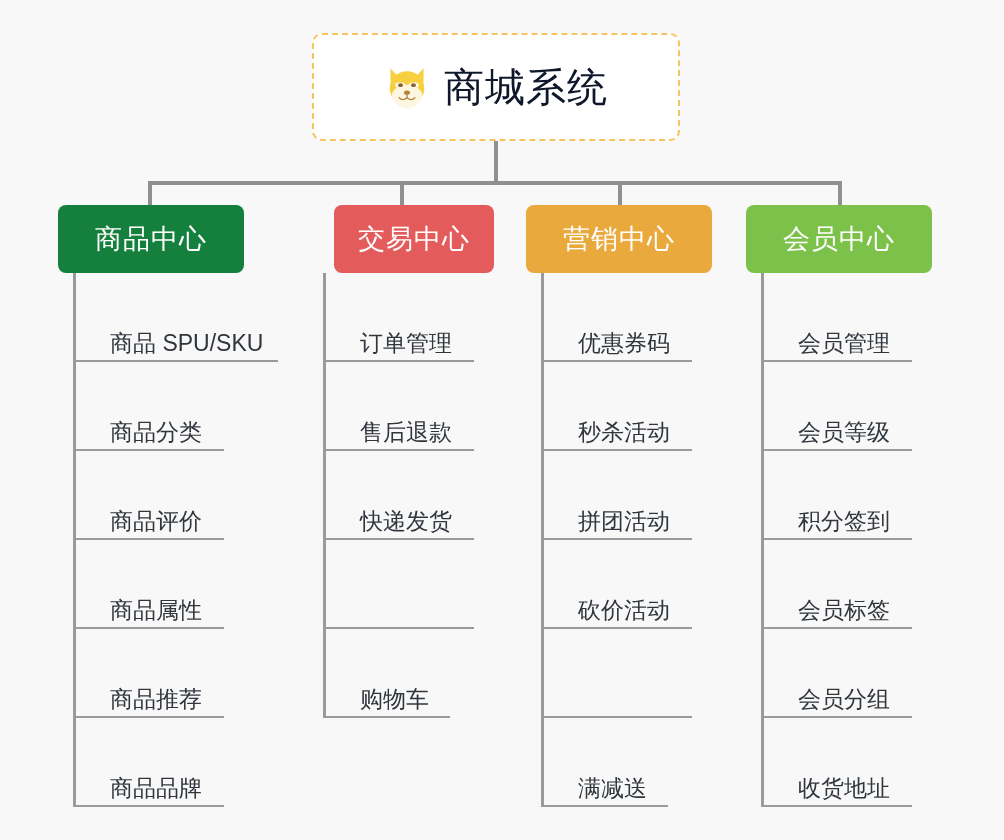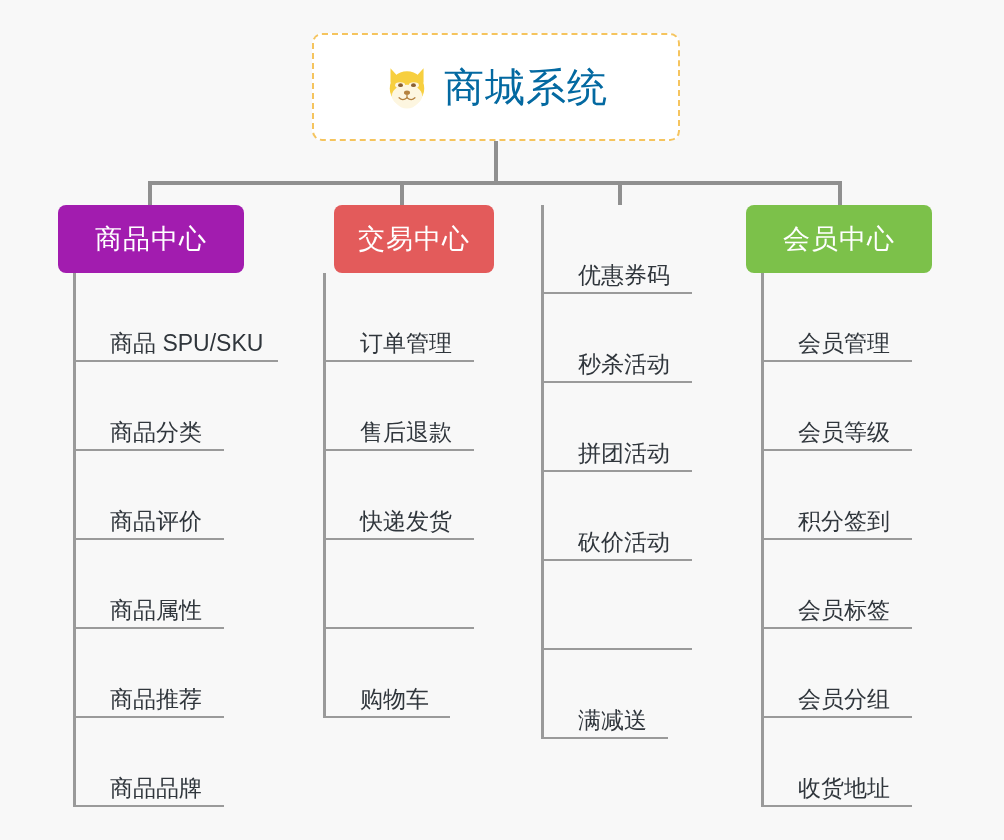--- a/index.html
+++ b/index.html
@@ -40,21 +40,21 @@
   }
   .root-icon {
     width: 46px;
     height: 46px;
     flex: 0 0 46px;
     display: block;
   }
   .root-label {
     font-size: 40px;
     line-height: 1;
-    color: #0369a1;
+    color: #0f172a;
     letter-spacing: 1px;
     white-space: nowrap;
   }
 
   
   .conn {
     position: absolute;
     background: #909090;
   }
   .conn-v-root {      
@@ -93,21 +93,21 @@
     height: 68px;
     border-radius: 8px;
     display: flex;
     align-items: center;
     justify-content: center;
     color: #ffffff;
     font-size: 27px;
     letter-spacing: 1px;
     white-space: nowrap;
   }
-  .cat-box.blue   { background: #a21caf; align-items: center; }
+  .cat-box.blue   { background: #15803d; align-items: center; }
   .cat-box.red    { background: #e35b5b; margin-left: 26px; }
   .cat-box.orange { background: #eaa93c; }
   .cat-box.green  { background: #7cc14a; }
 
   
   .leaf-list {
     position: relative;
     margin-left: 15px;        
     border-left: 3px solid #9a9a9a;
     padding-top: 0;
@@ -219,20 +219,23 @@
         <span class="leaf-rule" style="width: 148px;"></span>
       </div>
       <div class="leaf-item">
         <span class="leaf-label">购物车</span>
         <span class="leaf-rule" style="width: 124px;"></span>
       </div>
     </div>
   </div>
 
   <div class="column c3">
+    <div class="cat-box orange">
+      <span>营销中心</span>
+    </div>
     <div class="leaf-list">
       <div class="leaf-item">
         <span class="leaf-label">优惠券码</span>
         <span class="leaf-rule" style="width: 148px;"></span>
       </div>
       <div class="leaf-item">
         <span class="leaf-label">秒杀活动</span>
         <span class="leaf-rule" style="width: 148px;"></span>
       </div>
       <div class="leaf-item">

